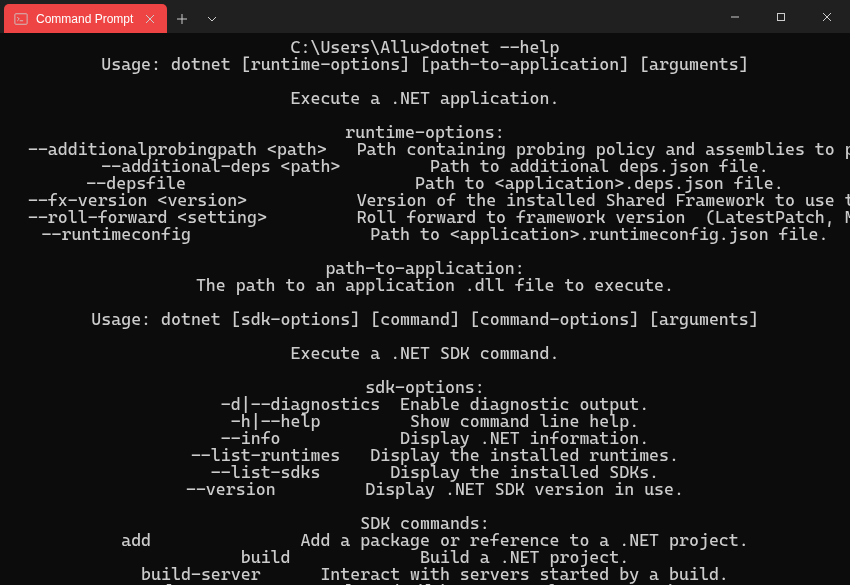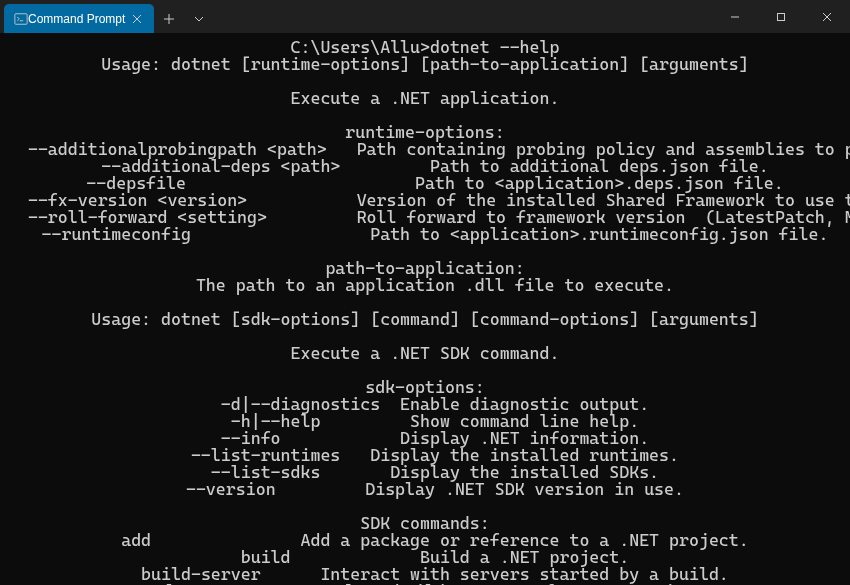--- a/index.html
+++ b/index.html
@@ -14,29 +14,30 @@
   .titlebar {
     height: 33px;
     background: #202020;
     display: flex;
     align-items: stretch;
     user-select: none;
   }
   .tabbar { display: flex; align-items: flex-end; flex: 1; padding-left: 4px; }
   .tab {
     display: flex; align-items: center;
-    background: #0369a1;
+    background: #ef4444;
     height: 29px;
     margin-top: 4px;
     padding: 0 8px 0 10px;
     border-top-left-radius: 5px;
     border-top-right-radius: 5px;
     color: #ffffff;
     font-family: 'Segoe UI', sans-serif;
     font-size: 12px;
+    gap: 8px;
     min-width: 150px;
   }
   .tab .tab-icon { width: 14px; height: 14px; display:flex; align-items:center; justify-content:center; }
   .tab .tab-title { flex: 1; }
   .tab-close {
     width: 18px; height: 18px; display:flex; align-items:center; justify-content:center;
     border-radius:3px; color:#cccccc;
   }
   .newtab, .tabdrop {
     width: 30px; height: 29px; margin-top:4px;

